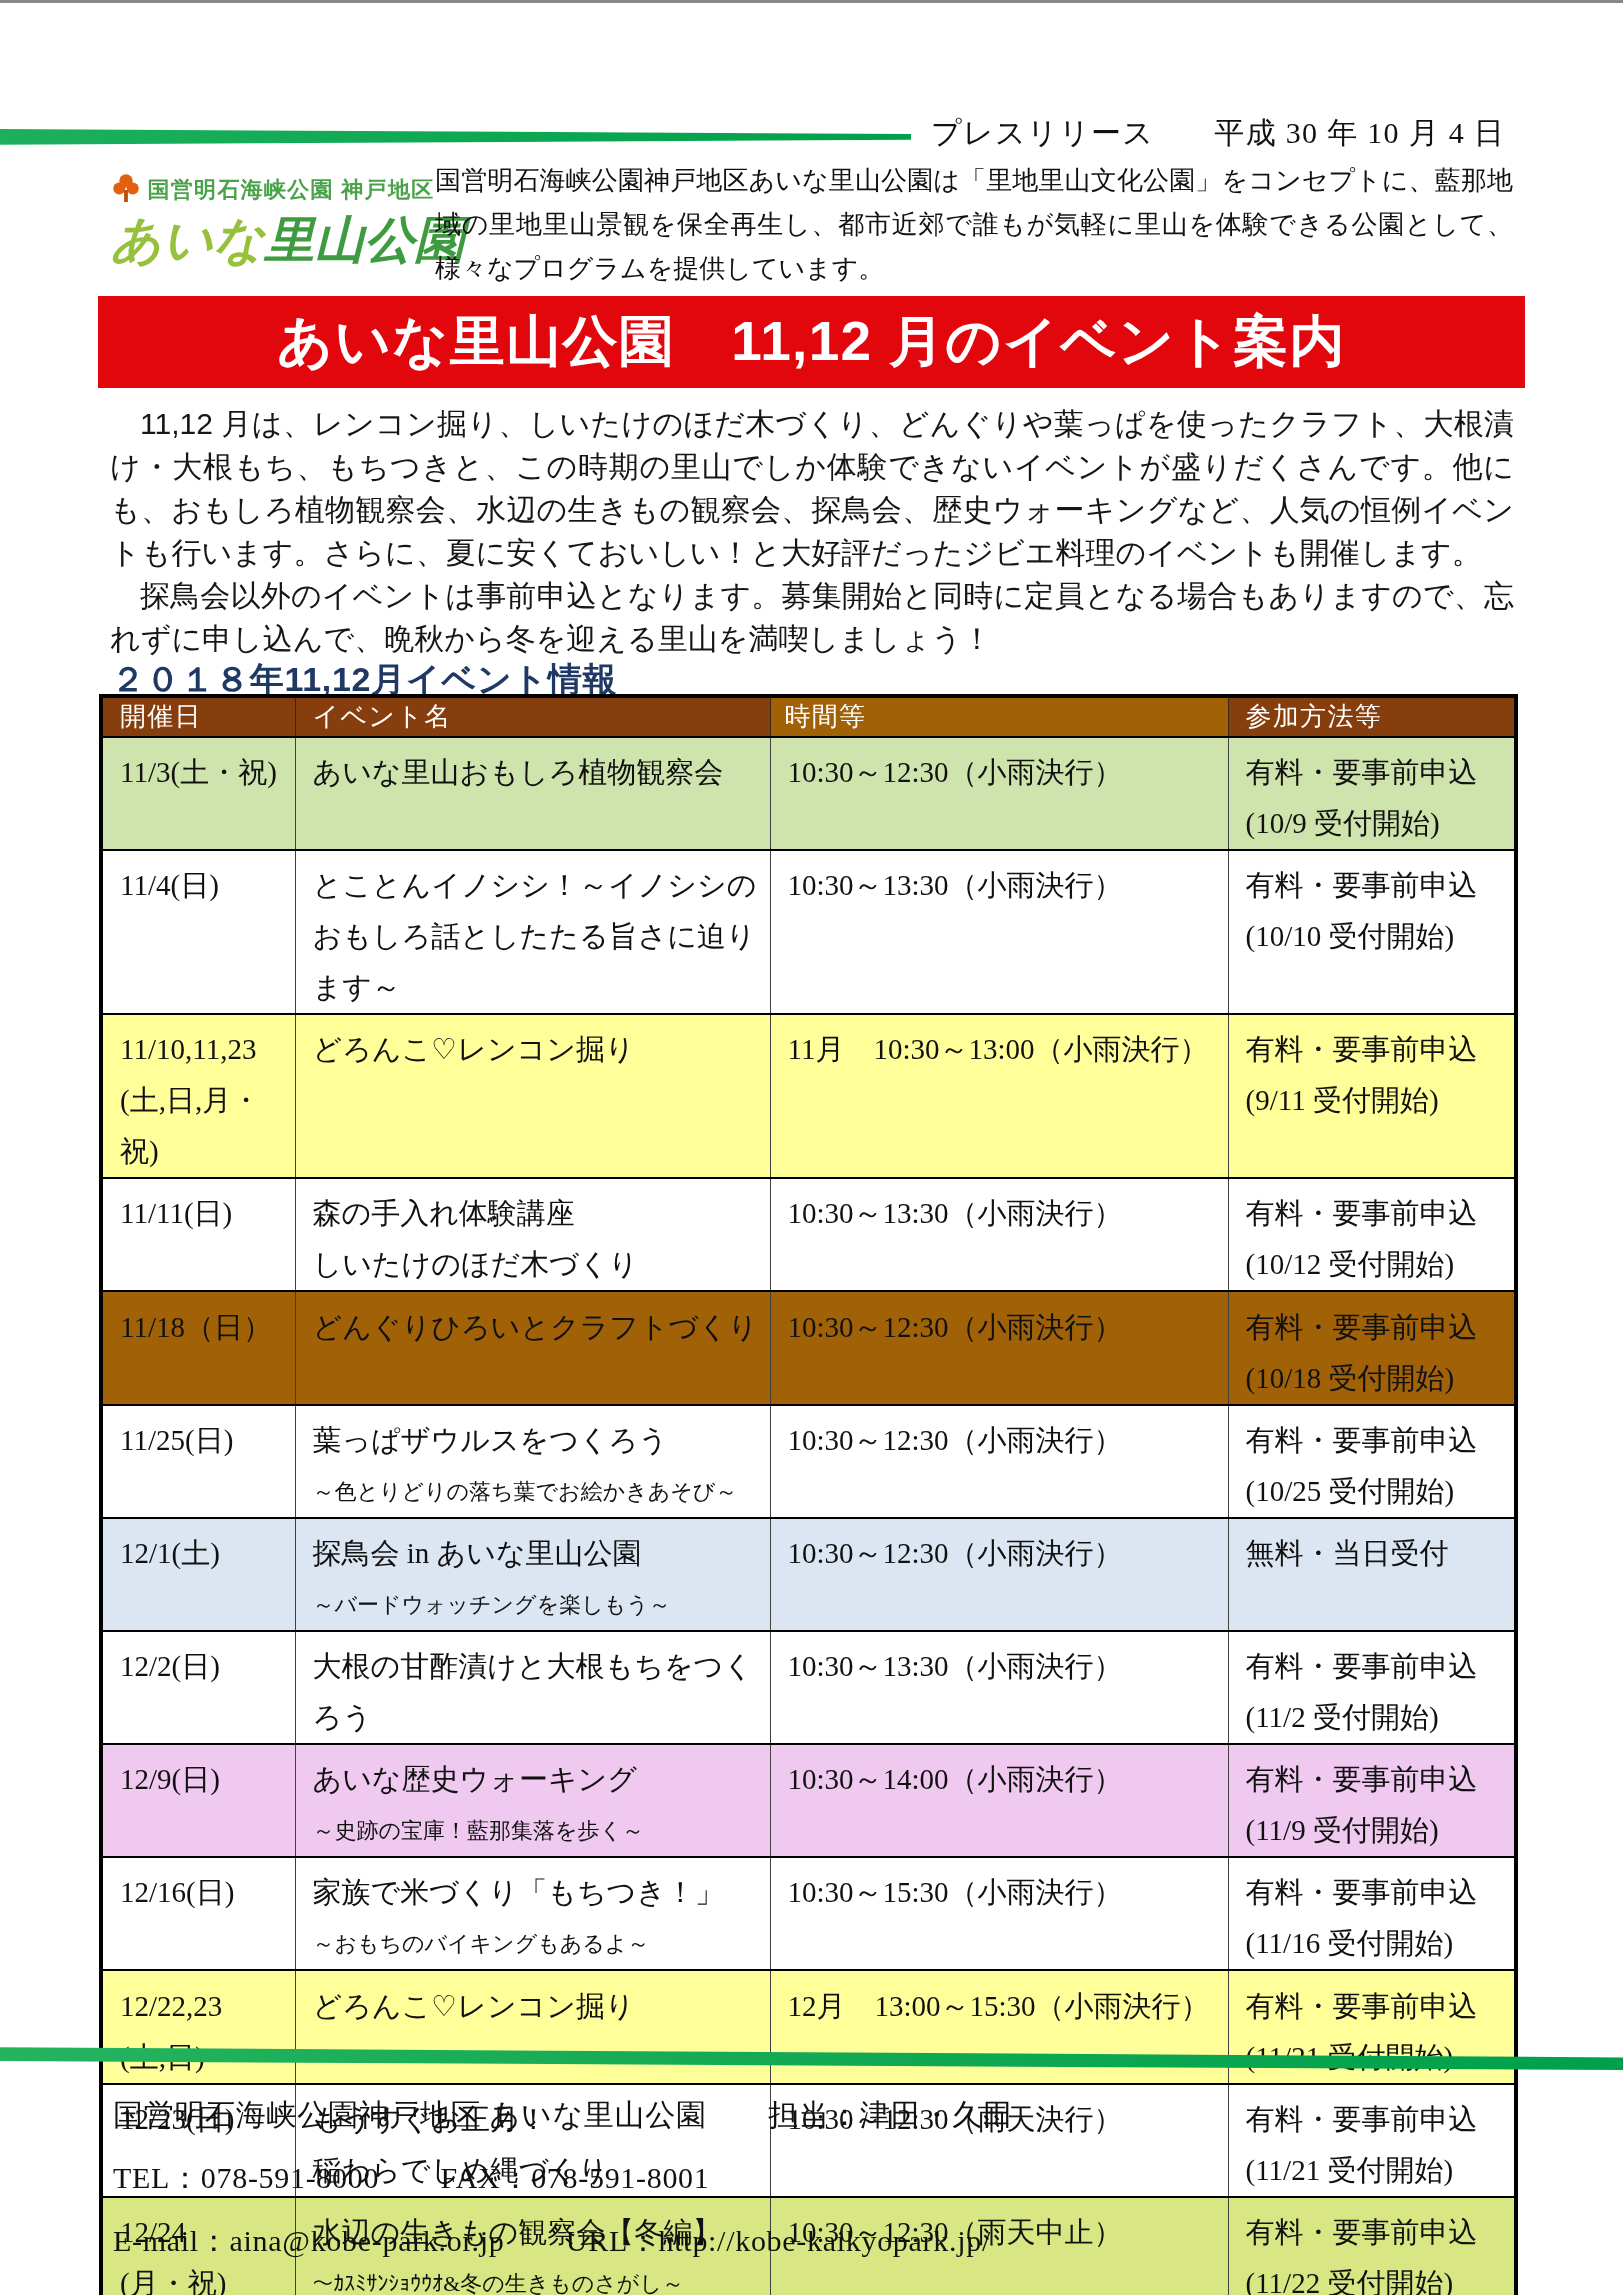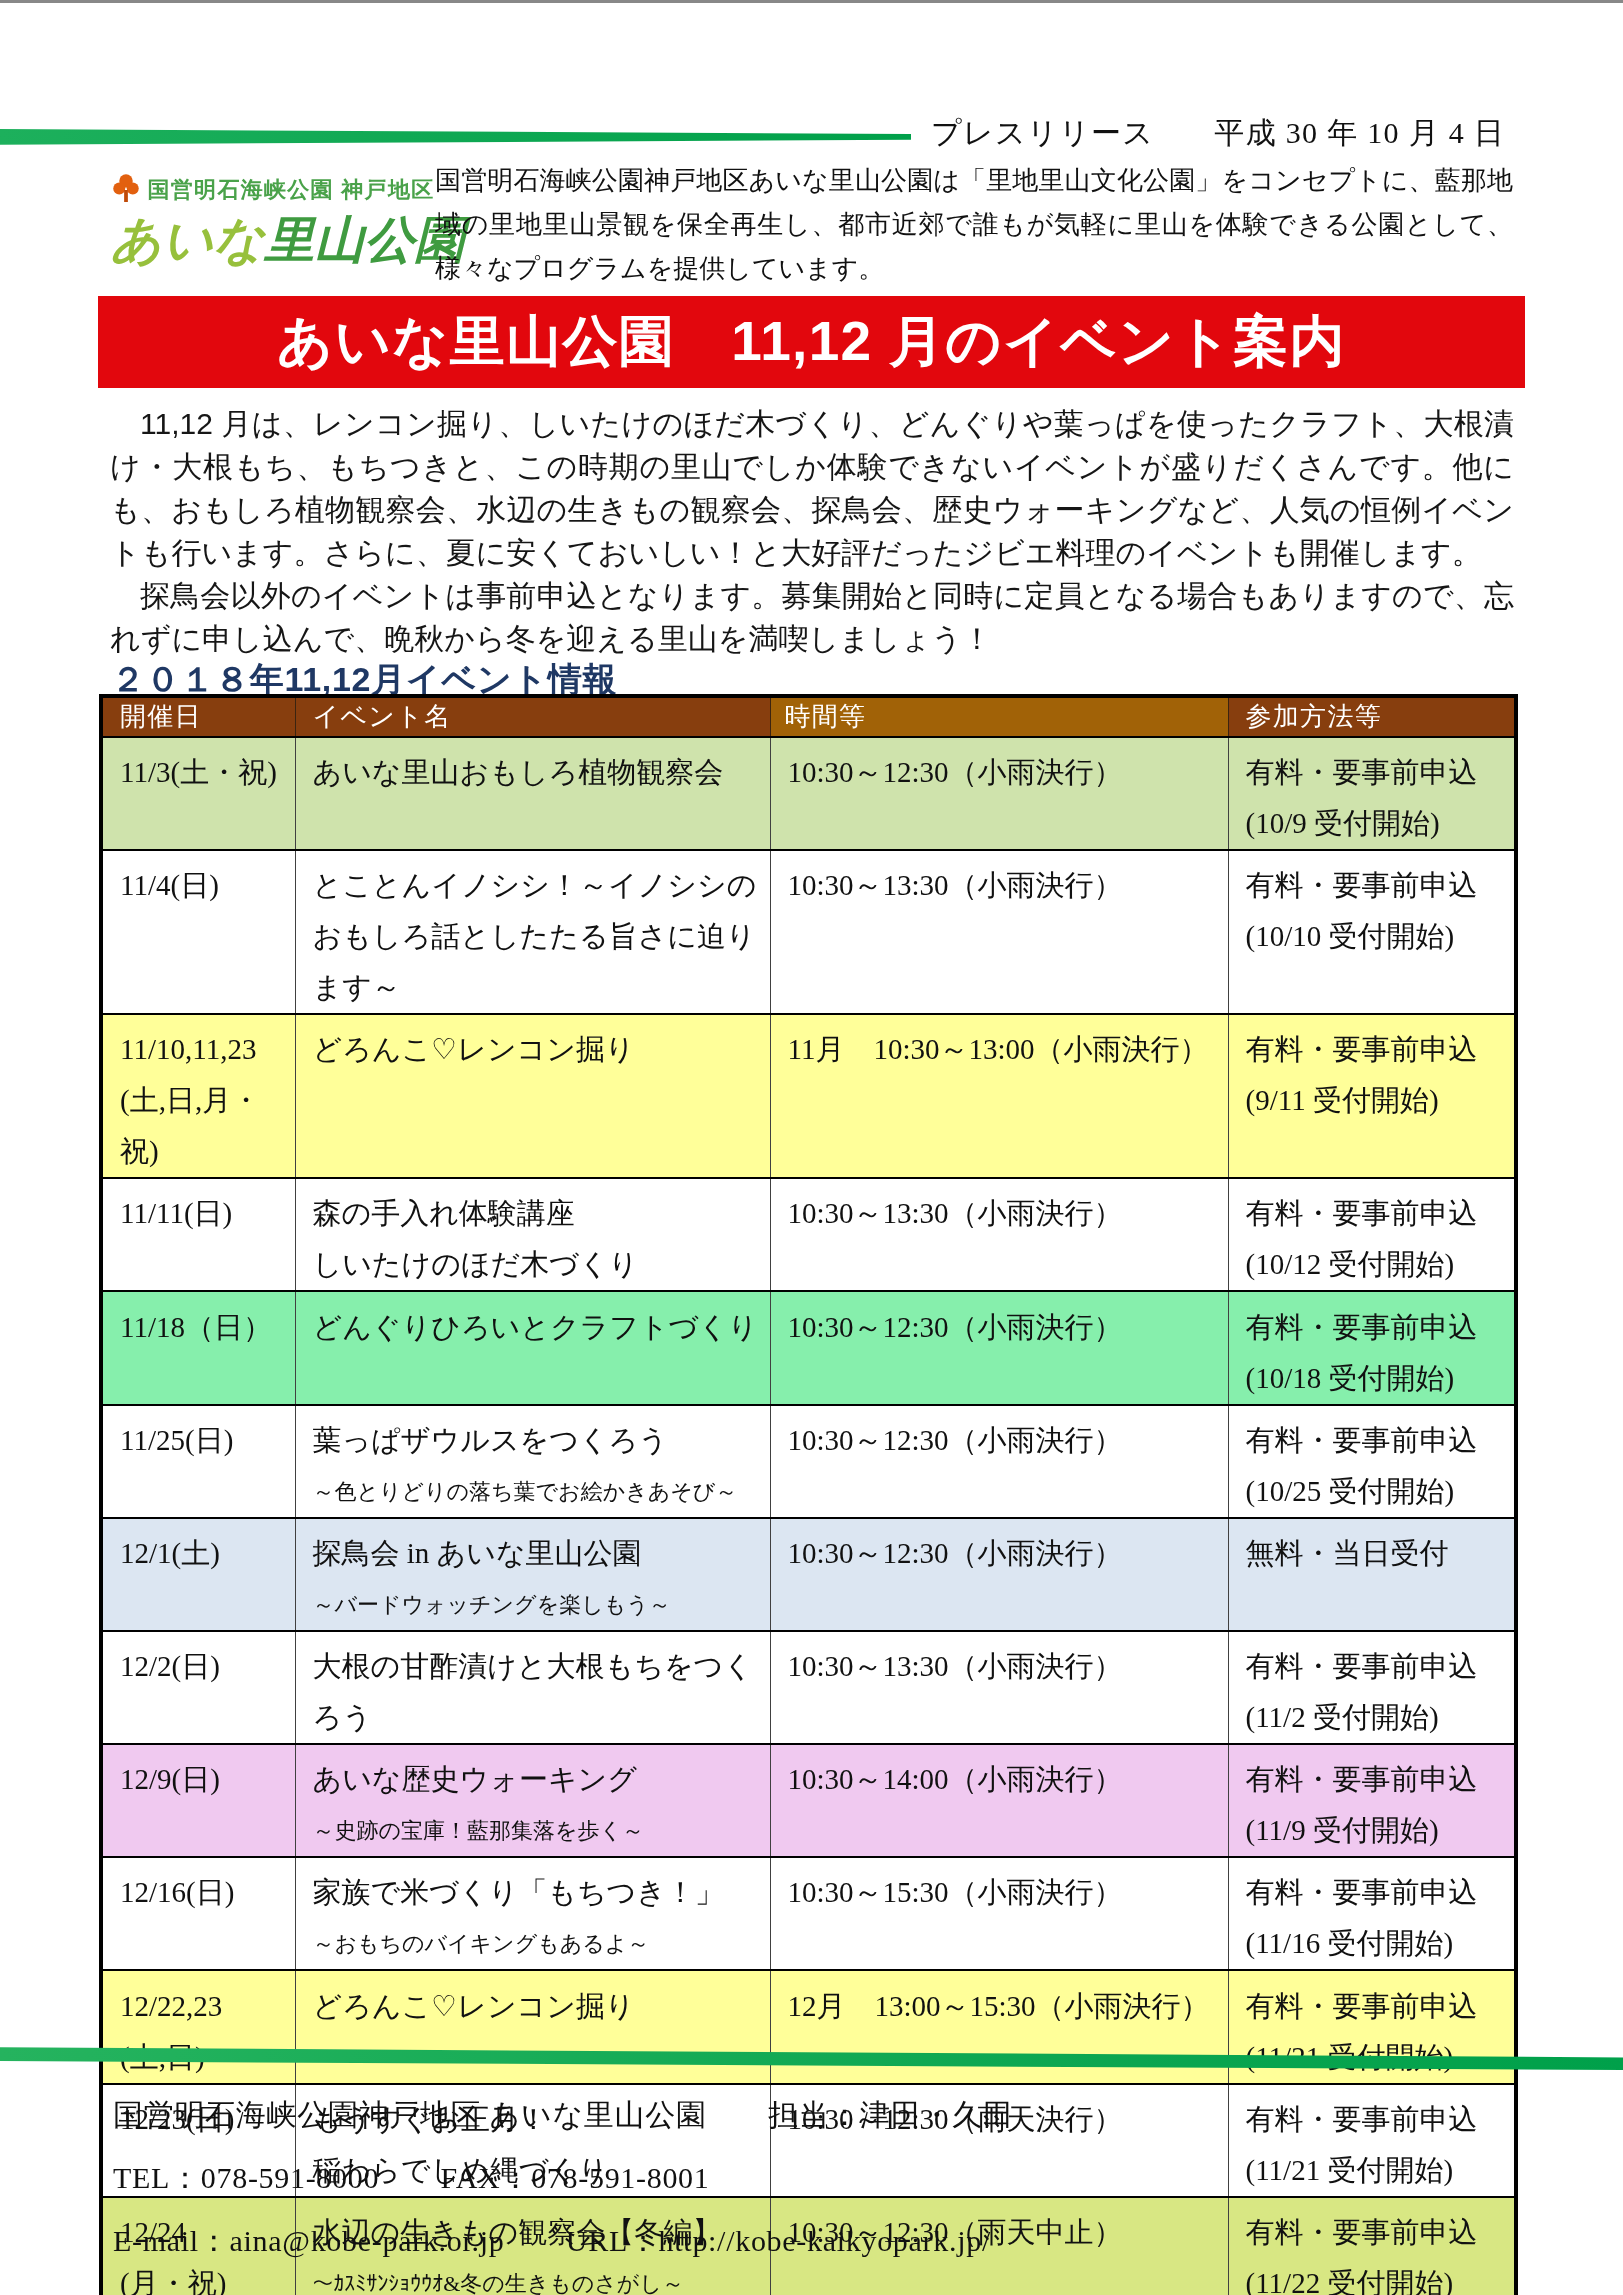--- a/index.html
+++ b/index.html
@@ -207,21 +207,21 @@
             <div>しいたけのほだ木づくり</div>
           </td>
           <td>
             <div>10:30～13:30（小雨決行）</div>
           </td>
           <td>
             <div>有料・要事前申込</div>
             <div>(10/12 受付開始)</div>
           </td>
         </tr>
-        <tr style="background: #86efac;">
+        <tr style="background: #a16207;">
           <td>
             <div>11/18（日）</div>
           </td>
           <td>
             <div>どんぐりひろいとクラフトづくり</div>
           </td>
           <td>
             <div>10:30～12:30（小雨決行）</div>
           </td>
           <td>

